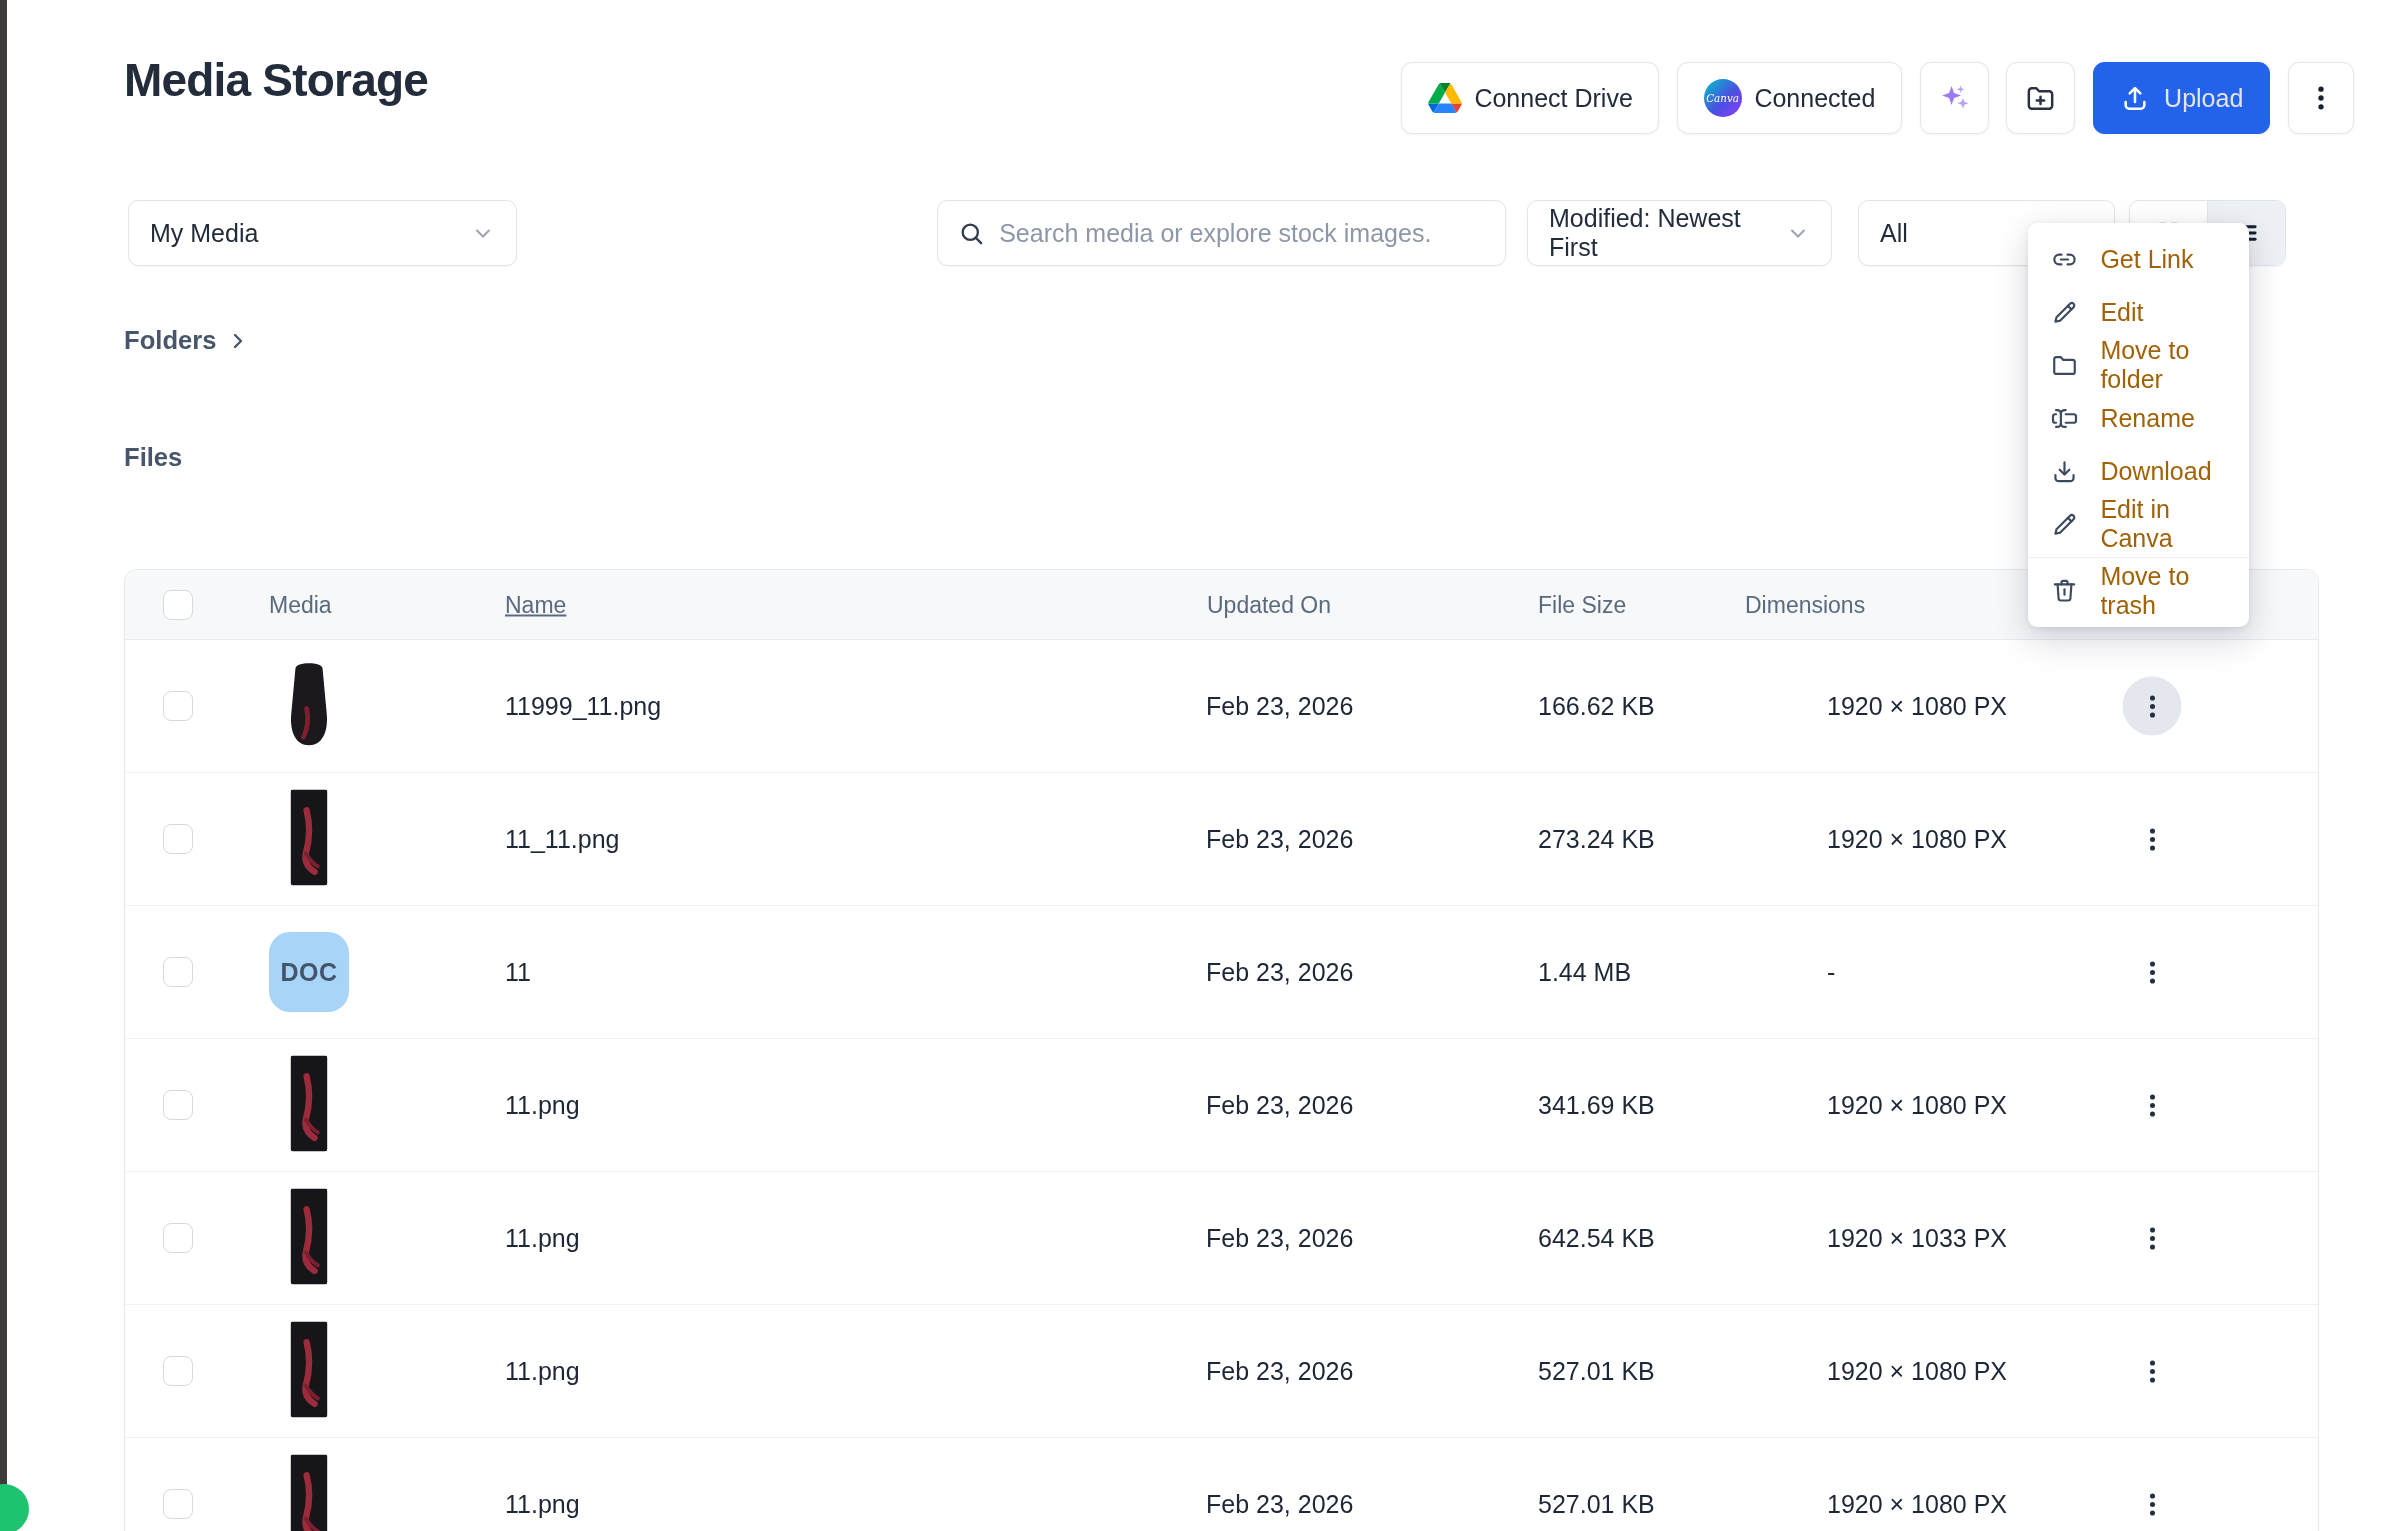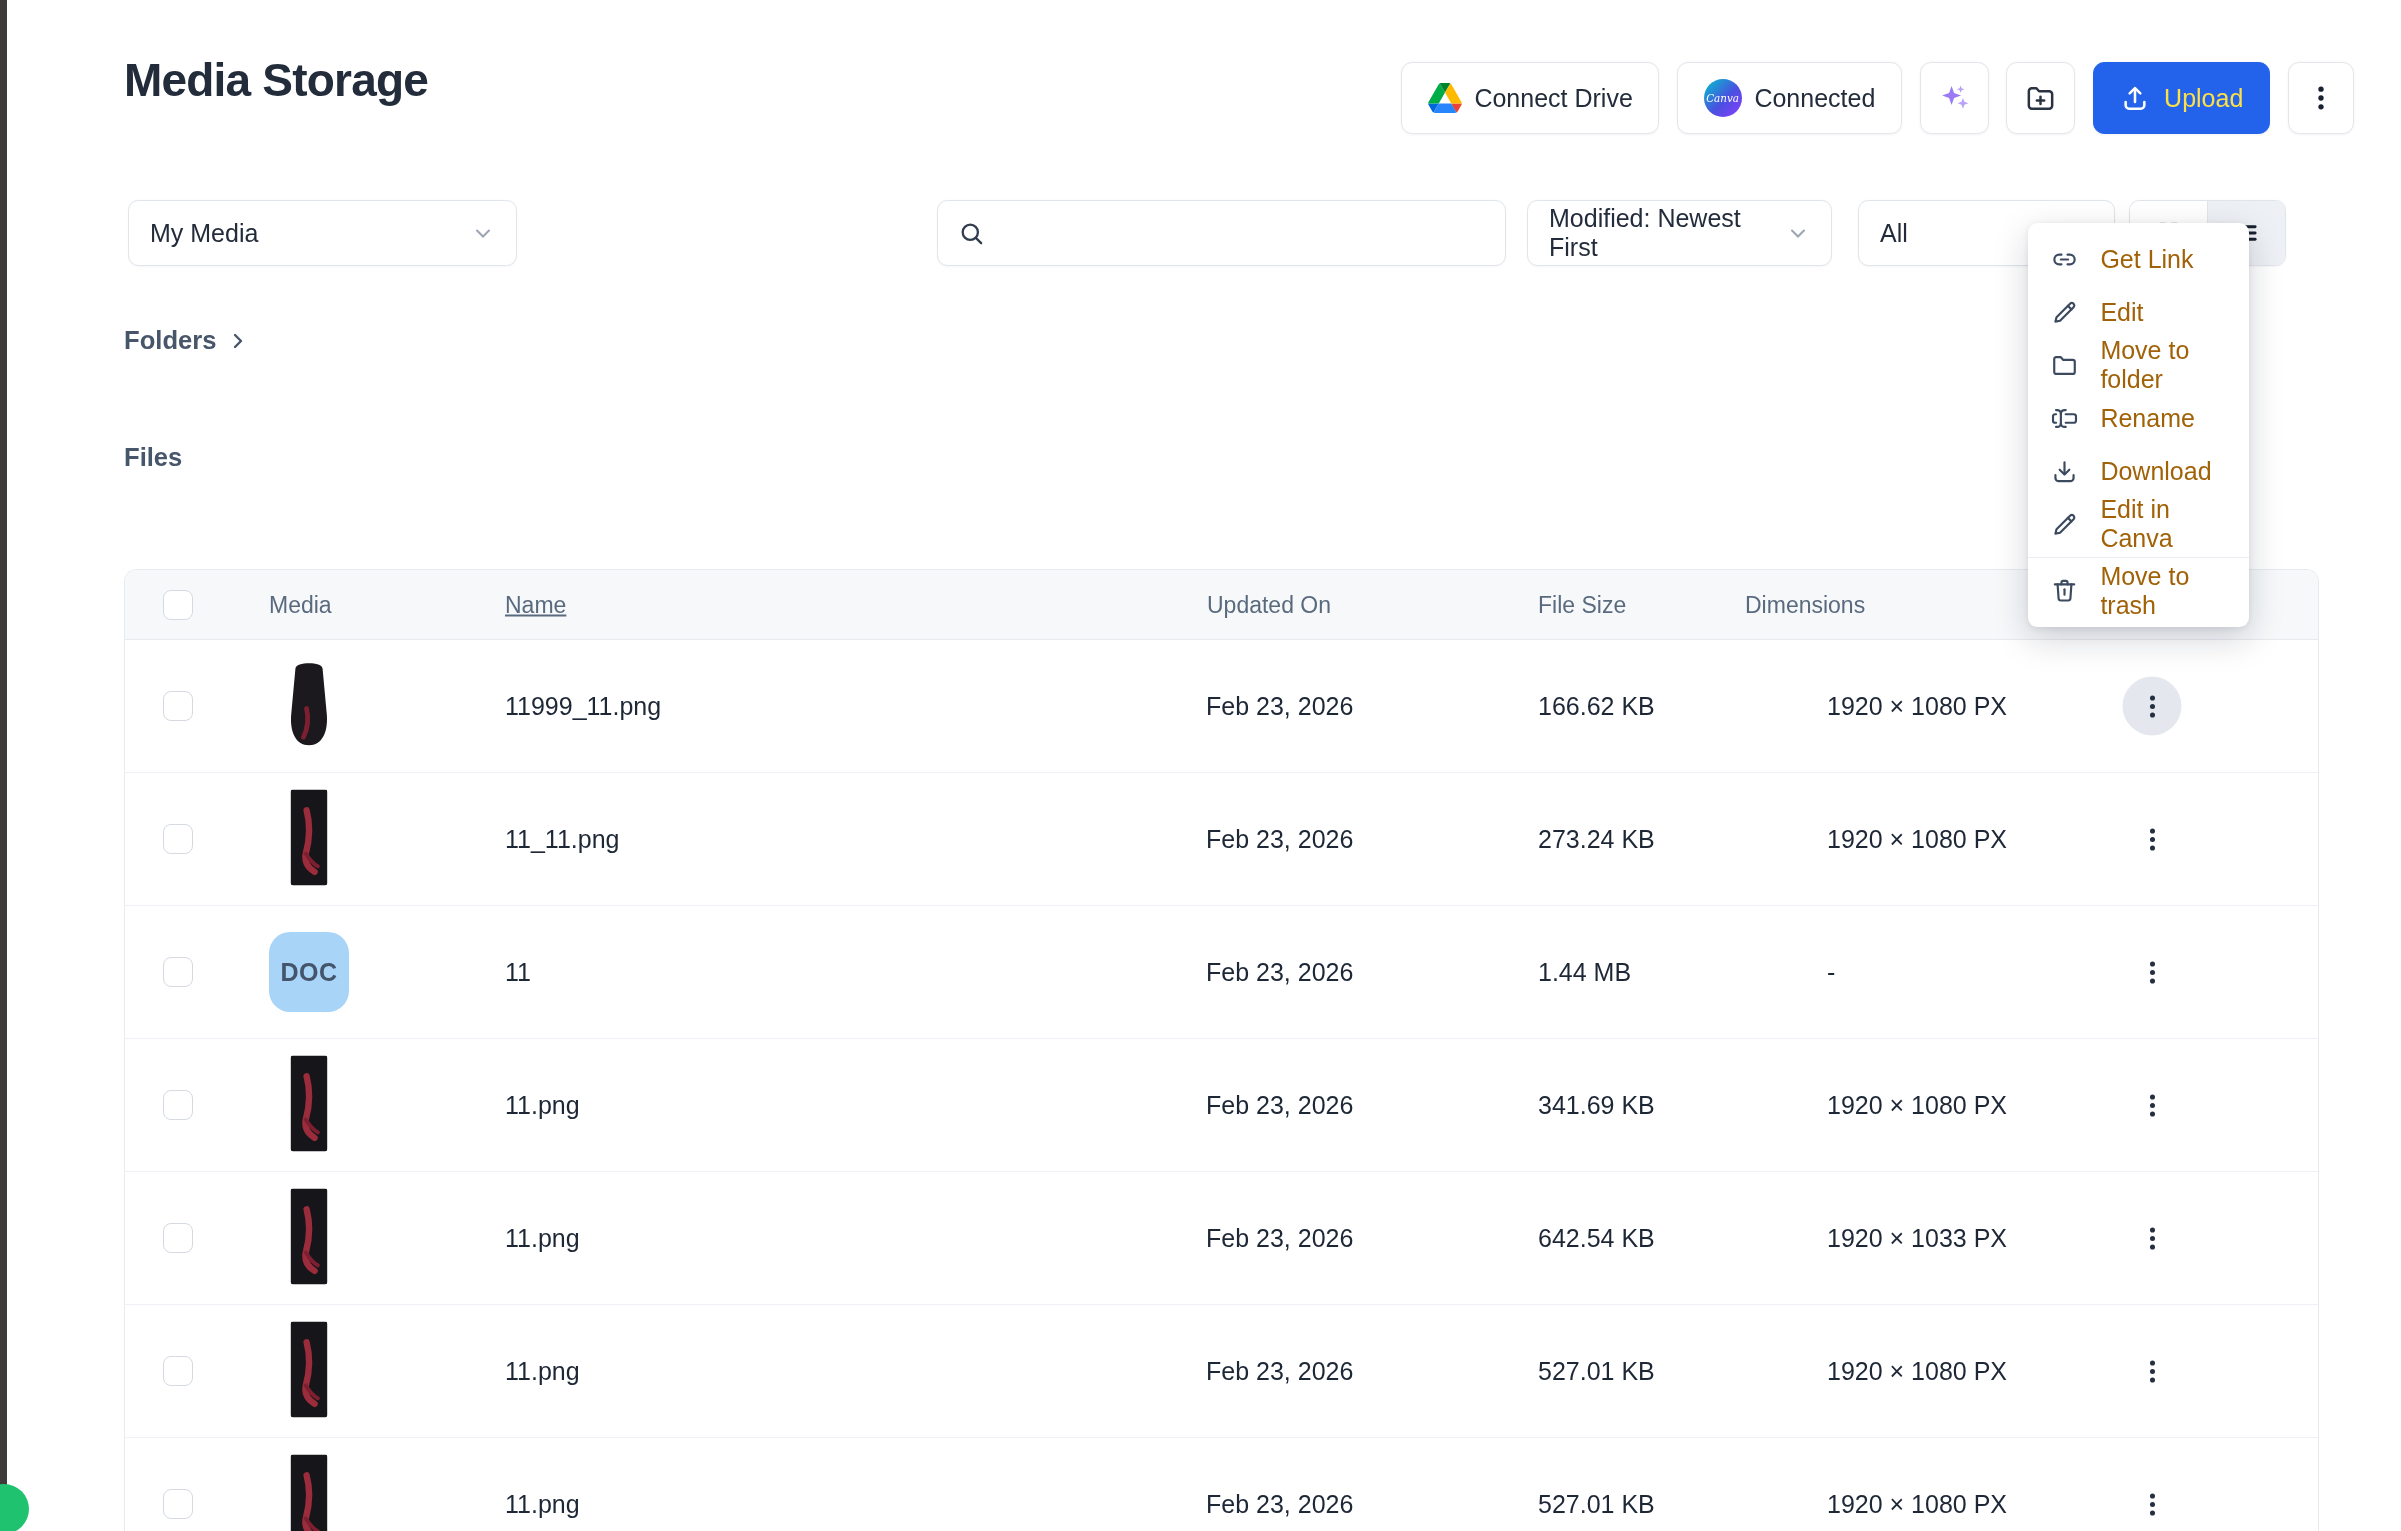--- a/index.html
+++ b/index.html
@@ -7,21 +7,21 @@
           font-family:"Liberation Sans",sans-serif;color:#1d2736;}
   .left-strip{position:absolute;left:0;top:0;width:7.2px;height:1532px;background:#403b3b;}
 
   
   .page-title{position:absolute;left:124px;top:53px;font-size:46px;font-weight:700;color:#222c3b;letter-spacing:-0.8px;}
   .actions{position:absolute;left:1401px;top:62px;height:72px;display:flex;gap:17.6px;align-items:stretch;}
   .btn{display:flex;align-items:center;gap:12.8px;padding:0 25.6px;border:1.6px solid #e3e7ec;border-radius:11.2px;
        background:#fff;font-size:25px;color:#222c3b;box-shadow:0 0.8px 2.4px rgba(16,24,40,.05);cursor:pointer;
        font-family:inherit;white-space:nowrap;}
   .btn.icon-only{padding:0 16px;}
-  .btn.primary{background:#2362ea;border-color:#2362ea;color:#fde047;}
+  .btn.primary{background:#2362ea;border-color:#2362ea;color:#e5e5e5;}
   .canva-logo{width:38px;height:38px;border-radius:50%;flex:0 0 auto;
        background:linear-gradient(135deg,#00c4cc 0%,#4a50e0 55%,#8b3dff 100%);
        display:flex;align-items:center;justify-content:center;}
   .canva-text{color:#fff;font-size:10.4px;font-style:italic;font-family:"DejaVu Serif",serif;}
   .ico{display:inline-flex;align-items:center;justify-content:center;}
   .ico svg{display:block;}
 
   
   .fbox{position:absolute;top:200px;height:66px;background:#fff;border:1.6px solid #e0e5eb;border-radius:10.4px;
         box-sizing:border-box;display:flex;align-items:center;box-shadow:0 0.8px 1.6px rgba(16,24,40,.04);}
@@ -152,20 +152,21 @@
     </span>
   </div>
 
   <div class="fbox search-box">
     <span class="ico">
       <svg width="29" height="29" viewBox="0 0 24 24" fill="none" stroke="#313c4e" stroke-width="1.9" stroke-linecap="round">
           <circle cx="11" cy="11" r="6.3"></circle>
           <path d="M15.8 15.8L20 20"></path>
         </svg>
     </span>
+    <input type="text" placeholder="Search media or explore stock images." style="">
   </div>
 
   <div class="fbox select sel-modified">
     <span>Modified: Newest First</span>
     <span class="ico chev">
       <svg width="24" height="24" viewBox="0 0 24 24" fill="none" stroke="#9aa4b2" stroke-width="2" stroke-linecap="round">
           <path d="M6 9.5l6 6 6-6"></path>
         </svg>
     </span>
   </div>

